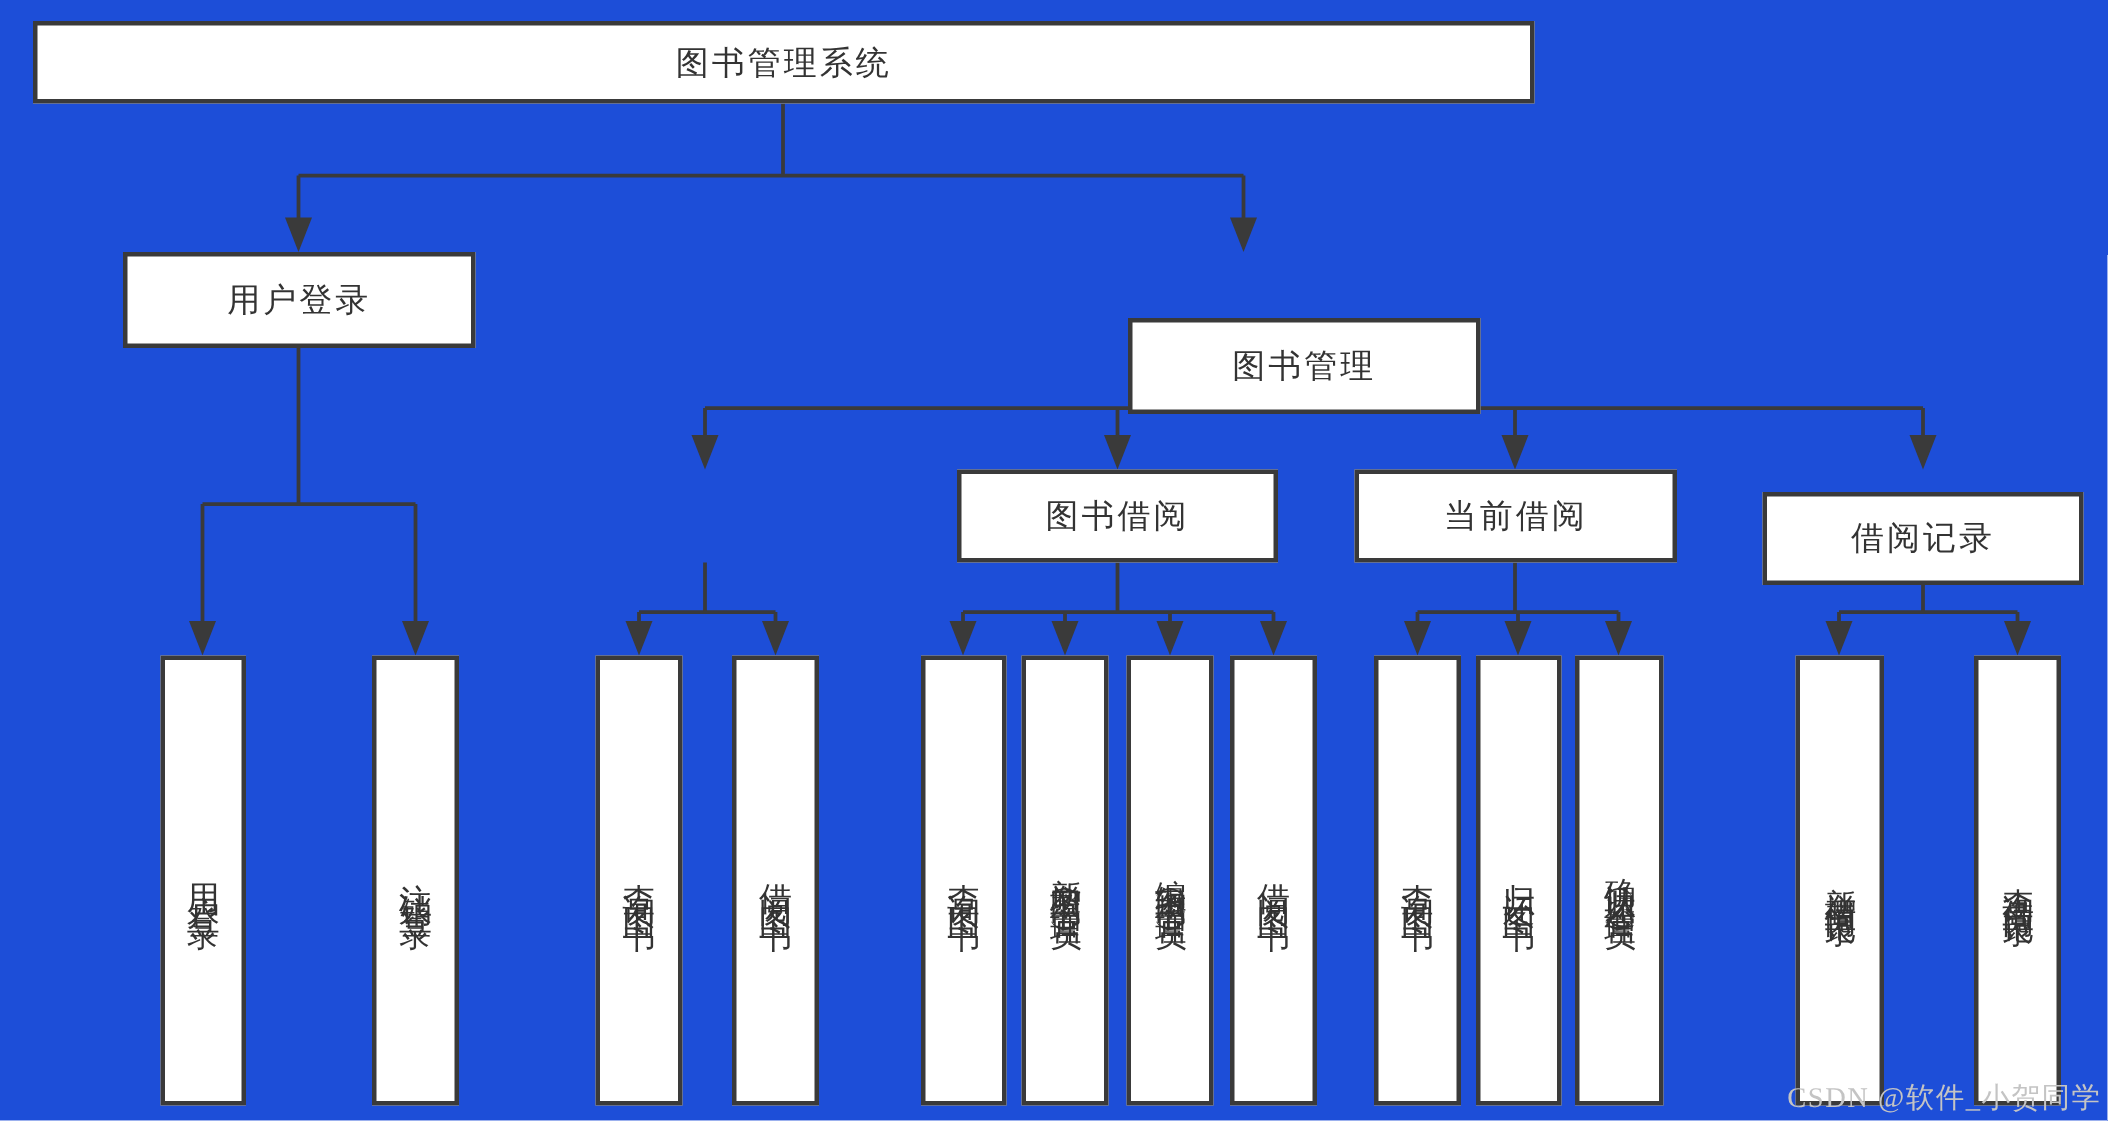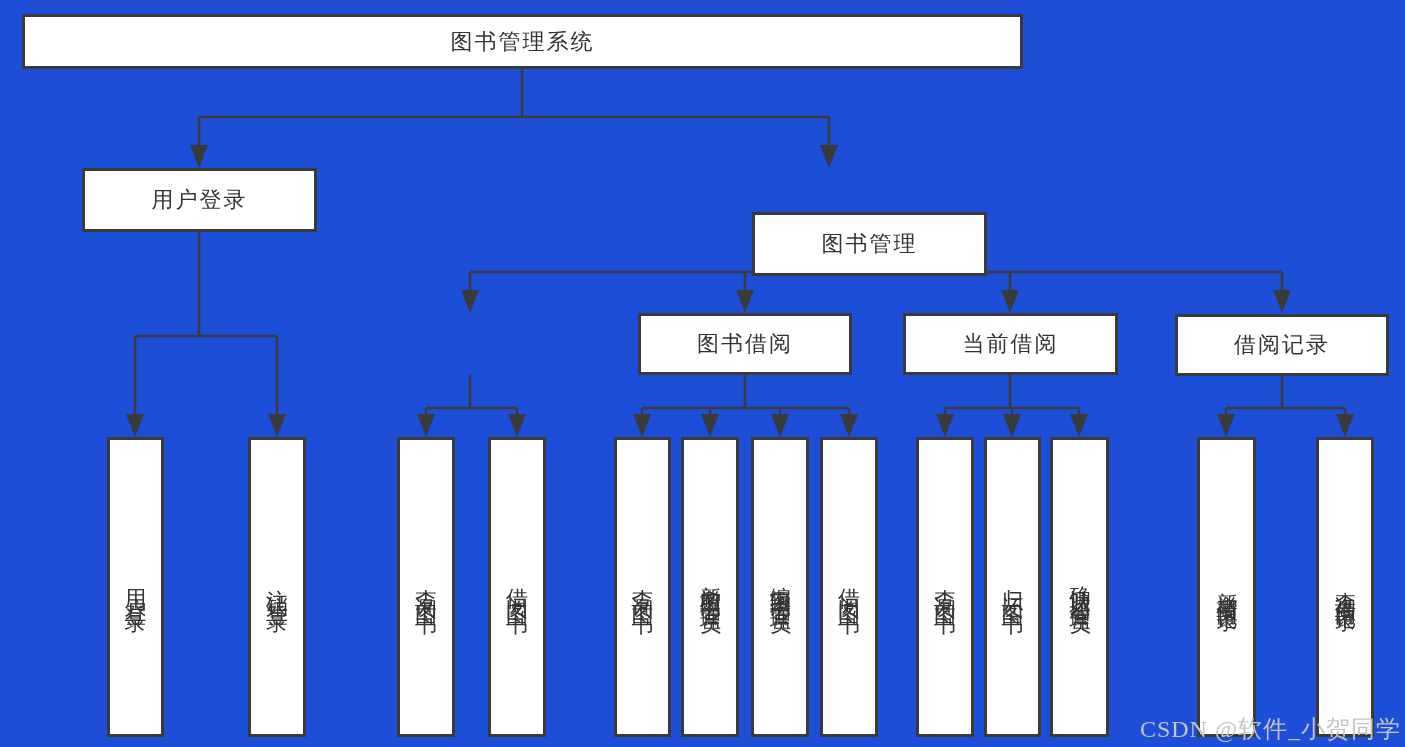--- a/index.html
+++ b/index.html
@@ -33,21 +33,21 @@
     font-size: 22px;
     line-height: 1;
     color: #333333;
     white-space: nowrap;
   }
   .vbox .vlabel.long { font-size: 21px; letter-spacing: 4px; }
   #watermark {
     position: absolute;
     right: 4px;
     bottom: 2px;
-    font-size: 24px;
+    font-size: 19px;
     color: #c4c4c4;
     z-index: 3;
     letter-spacing: 1px;
   }
 </style>
 </head>
 <body>
 
 <div id="stage">
 
@@ -91,21 +91,21 @@
     </g>
   </svg>
 
   <div class="node" style="left:22px; top:14px; width:1001px; height:55px;">图书管理系统</div>
 
   <div class="node" style="left:82px; top:168px; width:235px; height:64px;">用户登录</div>
   <div class="node" style="left:752px; top:168px; width:235px; height:64px;margin-top:44px;">图书管理</div>
 
   <div class="node" style="left:903px; top:313px; width:215px; height:62px;">当前借阅</div>
   <div class="node" style="left:638px; top:313px; width:214px; height:62px;">图书借阅</div>
-  <div class="node" style="left:1175px; top:314px; width:214px; height:62px;">借阅记录</div>
+  <div class="node" style="left:1175px; top:328px; width:214px; height:62px;">借阅记录</div>
 
   <div class="node vbox" style="left:107px; top:437px; width:57px; height:300px;">
     <span class="vlabel">用户登录</span>
   </div>
   <div class="node vbox" style="left:248px; top:437px; width:58px; height:300px;">
     <span class="vlabel">注销登录</span>
   </div>
 
   <div class="node vbox" style="left:397px; top:437px; width:58px; height:300px;">
     <span class="vlabel">查询图书</span>

